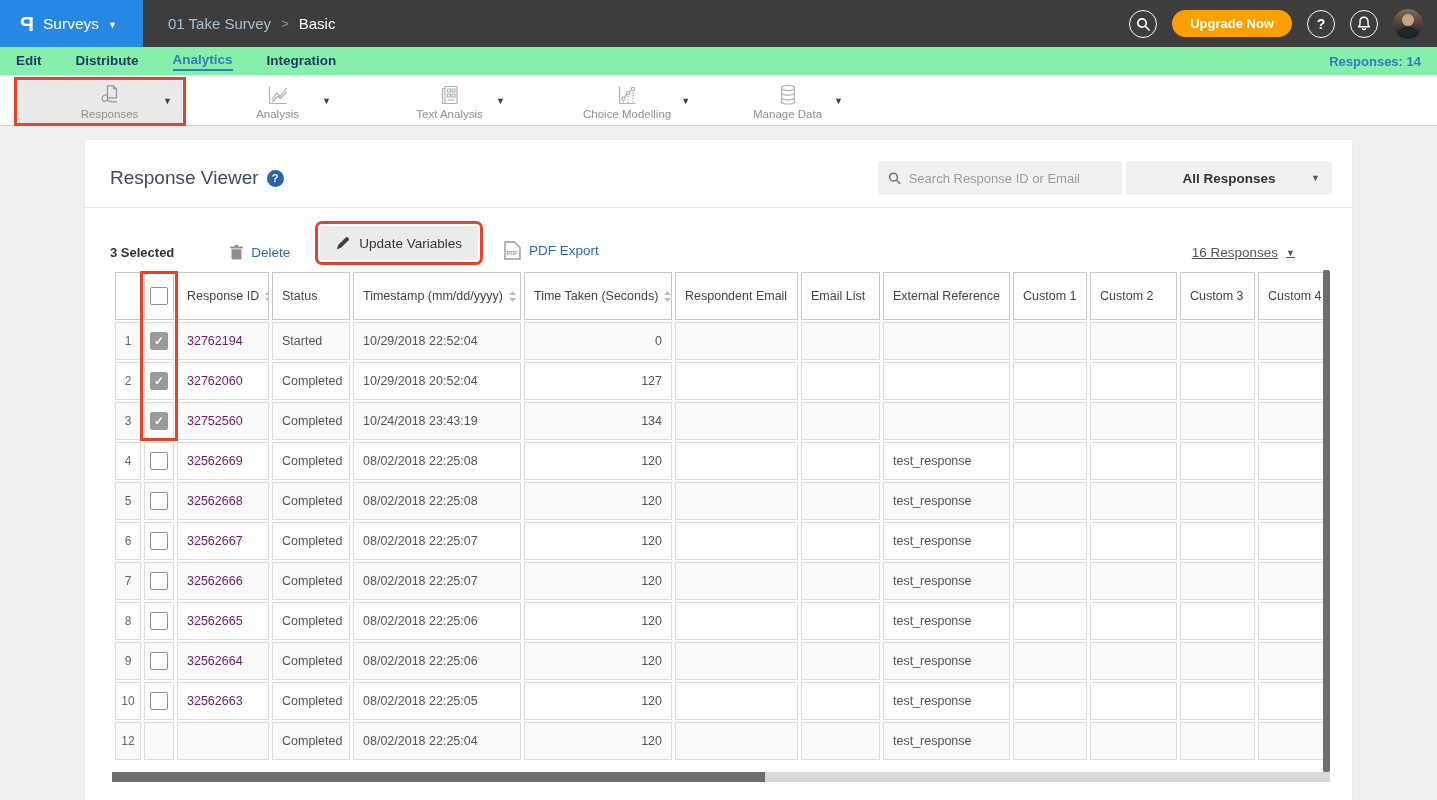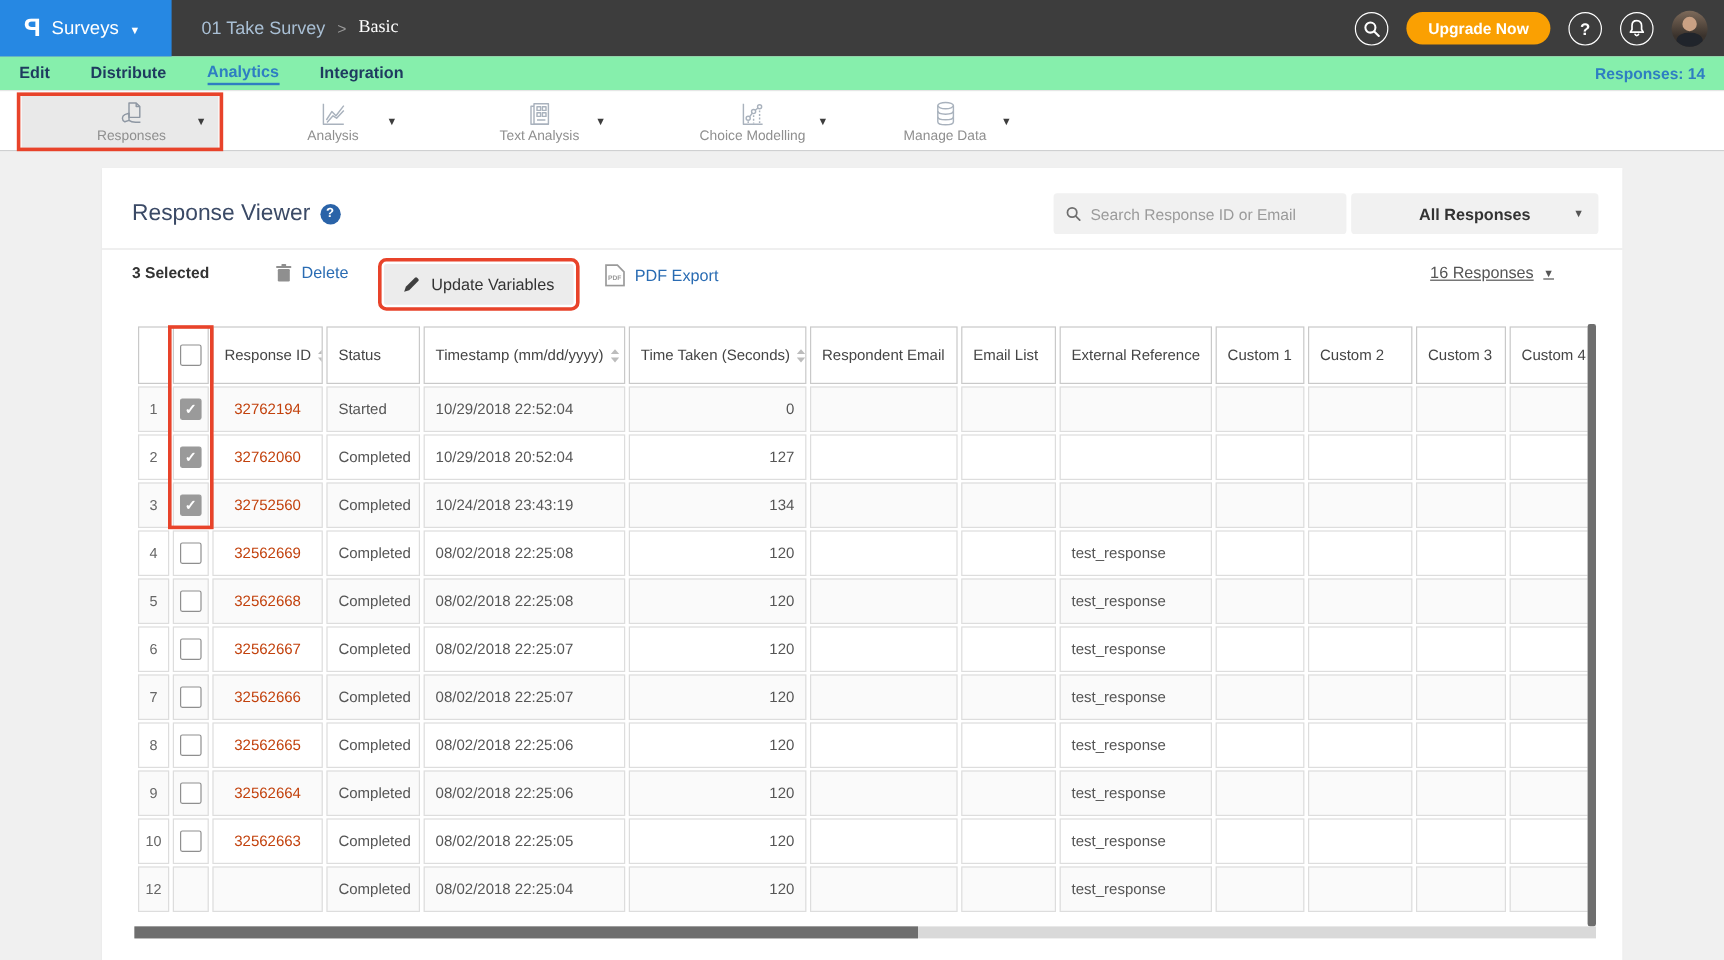--- a/index.html
+++ b/index.html
@@ -9,21 +9,21 @@
 
   
   .topbar { height:47px; background:#3d3d3d; display:flex; align-items:stretch; }
   .brand { width:143px; background:#2688e3; color:#fff; display:flex; align-items:center; padding-left:20px; gap:9px; cursor:pointer; }
   .brand .logo { font-size:21px; font-weight:700; transform:scaleX(-1); display:inline-block; }
   .brand .brand-label { font-size:15.5px; font-weight:500; }
   .brand .caret { font-size:9px; margin-top:2px; }
   .crumbs { display:flex; align-items:center; gap:10px; padding-left:25px; font-size:15px; }
   .crumb-survey { color:#a9bfd4; cursor:pointer; }
   .crumb-sep { color:#9a9a9a; font-size:13px; }
-  .crumb-page { color:#ffffff;font-family:Liberation Serif, serif; }
+  .crumb-page { color:#ffffff; }
   .top-actions { margin-left:auto; display:flex; align-items:center; gap:15px; padding-right:14px; }
   .ring-icon { width:28px; height:28px; border:1.6px solid #fff; border-radius:50%; display:flex; align-items:center; justify-content:center; color:#fff; font-size:14px; font-weight:700; cursor:pointer; flex:none; }
   .upgrade-btn { background:#faa002; color:#fff; border:none; border-radius:14px; height:27px; padding:0 18px; font-size:13px; font-weight:700; font-family:"Liberation Sans",sans-serif; cursor:pointer; }
   .avatar { width:30px; height:30px; border-radius:50%; background:linear-gradient(180deg,#7d6a5a 0%,#3a322c 70%); position:relative; overflow:hidden; cursor:pointer; flex:none; }
   .avatar::before { content:""; position:absolute; left:9px; top:5px; width:12px; height:12px; border-radius:50%; background:#caa184; }
   .avatar::after { content:""; position:absolute; left:4px; top:18px; width:22px; height:14px; border-radius:50% 50% 0 0; background:#20242b; }
 
   
   .tabs { height:29px; background:#86efac; border-bottom:1px solid #e6e6e6; display:flex; align-items:center; gap:34px; padding:0 16px; }
   .tab { font-size:13.5px; font-weight:600; color:#1e3a5f; cursor:pointer; padding-bottom:2px; }
@@ -45,42 +45,42 @@
   .viewer-title { font-size:19px; color:#3b4a66; font-weight:500; }
   .help-circle { width:17px; height:17px; border-radius:50%; background:#2a63a8; color:#fff; font-size:11px; font-weight:700; display:inline-flex; align-items:center; justify-content:center; margin-left:8px; cursor:pointer; }
   .search-box { margin-left:auto; width:244px; height:34px; background:#f1f1f1; border-radius:3px; display:flex; align-items:center; padding:0 10px; gap:8px; }
   .search-box input { border:none; background:transparent; outline:none; font-size:13px; color:#444; width:100%; font-family:"Liberation Sans",sans-serif; }
   .search-box input::placeholder { color:#9b9b9b; }
   .filter-box { margin-left:4px; width:206px; height:34px; background:#f1f1f1; border-radius:3px; display:flex; align-items:center; justify-content:center; gap:10px; cursor:pointer; position:relative; }
   .filter-label { font-size:13.5px; font-weight:600; color:#333; }
   .filter-caret { position:absolute; right:12px; font-size:9px; color:#555; }
   .divider { position:absolute; left:0; right:0; top:67px; border-top:1px solid #e5e5e5; }
 
-  .actions { position:absolute; left:25px; right:20px; top:80px; height:40px; display:flex; align-items:flex-start; }
+  .actions { position:absolute; left:25px; right:20px; top:80px; height:40px; display:flex; align-items:flex-end; }
   .sel-label { font-size:13px; font-weight:700; color:#333; }
   .act-link { display:flex; align-items:center; gap:8px; cursor:pointer; }
   .act-link .link-text { font-size:13.5px; color:#2a6cb3; }
   .delete-link { margin-left:56px; }
   .updatevars-btn { margin-left:30px; height:34px; background:#ececec; border:none; border-radius:2px; display:flex; align-items:center; gap:9px; padding:0 16px; font-size:13.5px; color:#333; font-family:"Liberation Sans",sans-serif; cursor:pointer; outline:3px solid #e8432a; outline-offset:2px; }
   .pdf-link { margin-left:26px; }
   .count-dd { margin-left:auto; margin-right:37px; display:flex; align-items:center; gap:8px; font-size:13.5px; color:#555; cursor:pointer;text-decoration:underline; }
   .count-dd .caret { font-size:9px; color:#555; }
 
   
   .table-wrap { position:absolute; left:27px; top:130px; width:1211px; height:502px; overflow:hidden; }
   table { border-collapse:separate; border-spacing:3px 2px; table-layout:fixed; width:1211px; }
   th, td { box-sizing:border-box; }
   th { height:48px; background:#fff; border:1px solid #c9c9c9; font-size:12.5px; font-weight:500; color:#454545; text-align:left; padding:0 4px 0 9px; overflow:hidden; white-space:nowrap; }
   .thwrap { display:flex; align-items:center; gap:5px; }
   td { height:38px; border:1px solid #ddd; font-size:12.5px; color:#555; padding:0 9px; white-space:nowrap; overflow:hidden; background:#fff; }
   tbody tr:nth-child(odd) td { background:#fafafa; }
   td.cnum { text-align:center; color:#666; font-size:12px; padding:0 2px; }
   td.ccheck, th.ccheck { text-align:center; padding:0; }
   td.cright { text-align:right; }
-  a.rid { color:#c2410c; text-decoration:none; display:block; text-align:center; cursor:pointer; }
+  a.rid { color:#701a75; text-decoration:none; display:block; text-align:left; cursor:pointer; }
   .cb { display:inline-block; width:18px; height:18px; border:1px solid #8f8f8f; border-radius:2px; background:#fff; vertical-align:middle; cursor:pointer; line-height:17px; }
   .cb.checked { background:#9a9a9a; border-color:#9a9a9a; color:#fff; font-size:12px; font-weight:700; text-align:center; }
   .cb.checked::after { content:"\2713"; }
 
   
   .vscroll { position:absolute; left:1238px; top:130px; width:7px; height:502px; background:#6e6e6e; border-radius:2px; cursor:pointer; }
   .hscroll { position:absolute; left:27px; top:632px; width:1218px; height:10px; background:#d9d9d9; cursor:pointer; }
   .hthumb { width:653px; height:10px; background:#6e6e6e; cursor:grab; }
 
   

